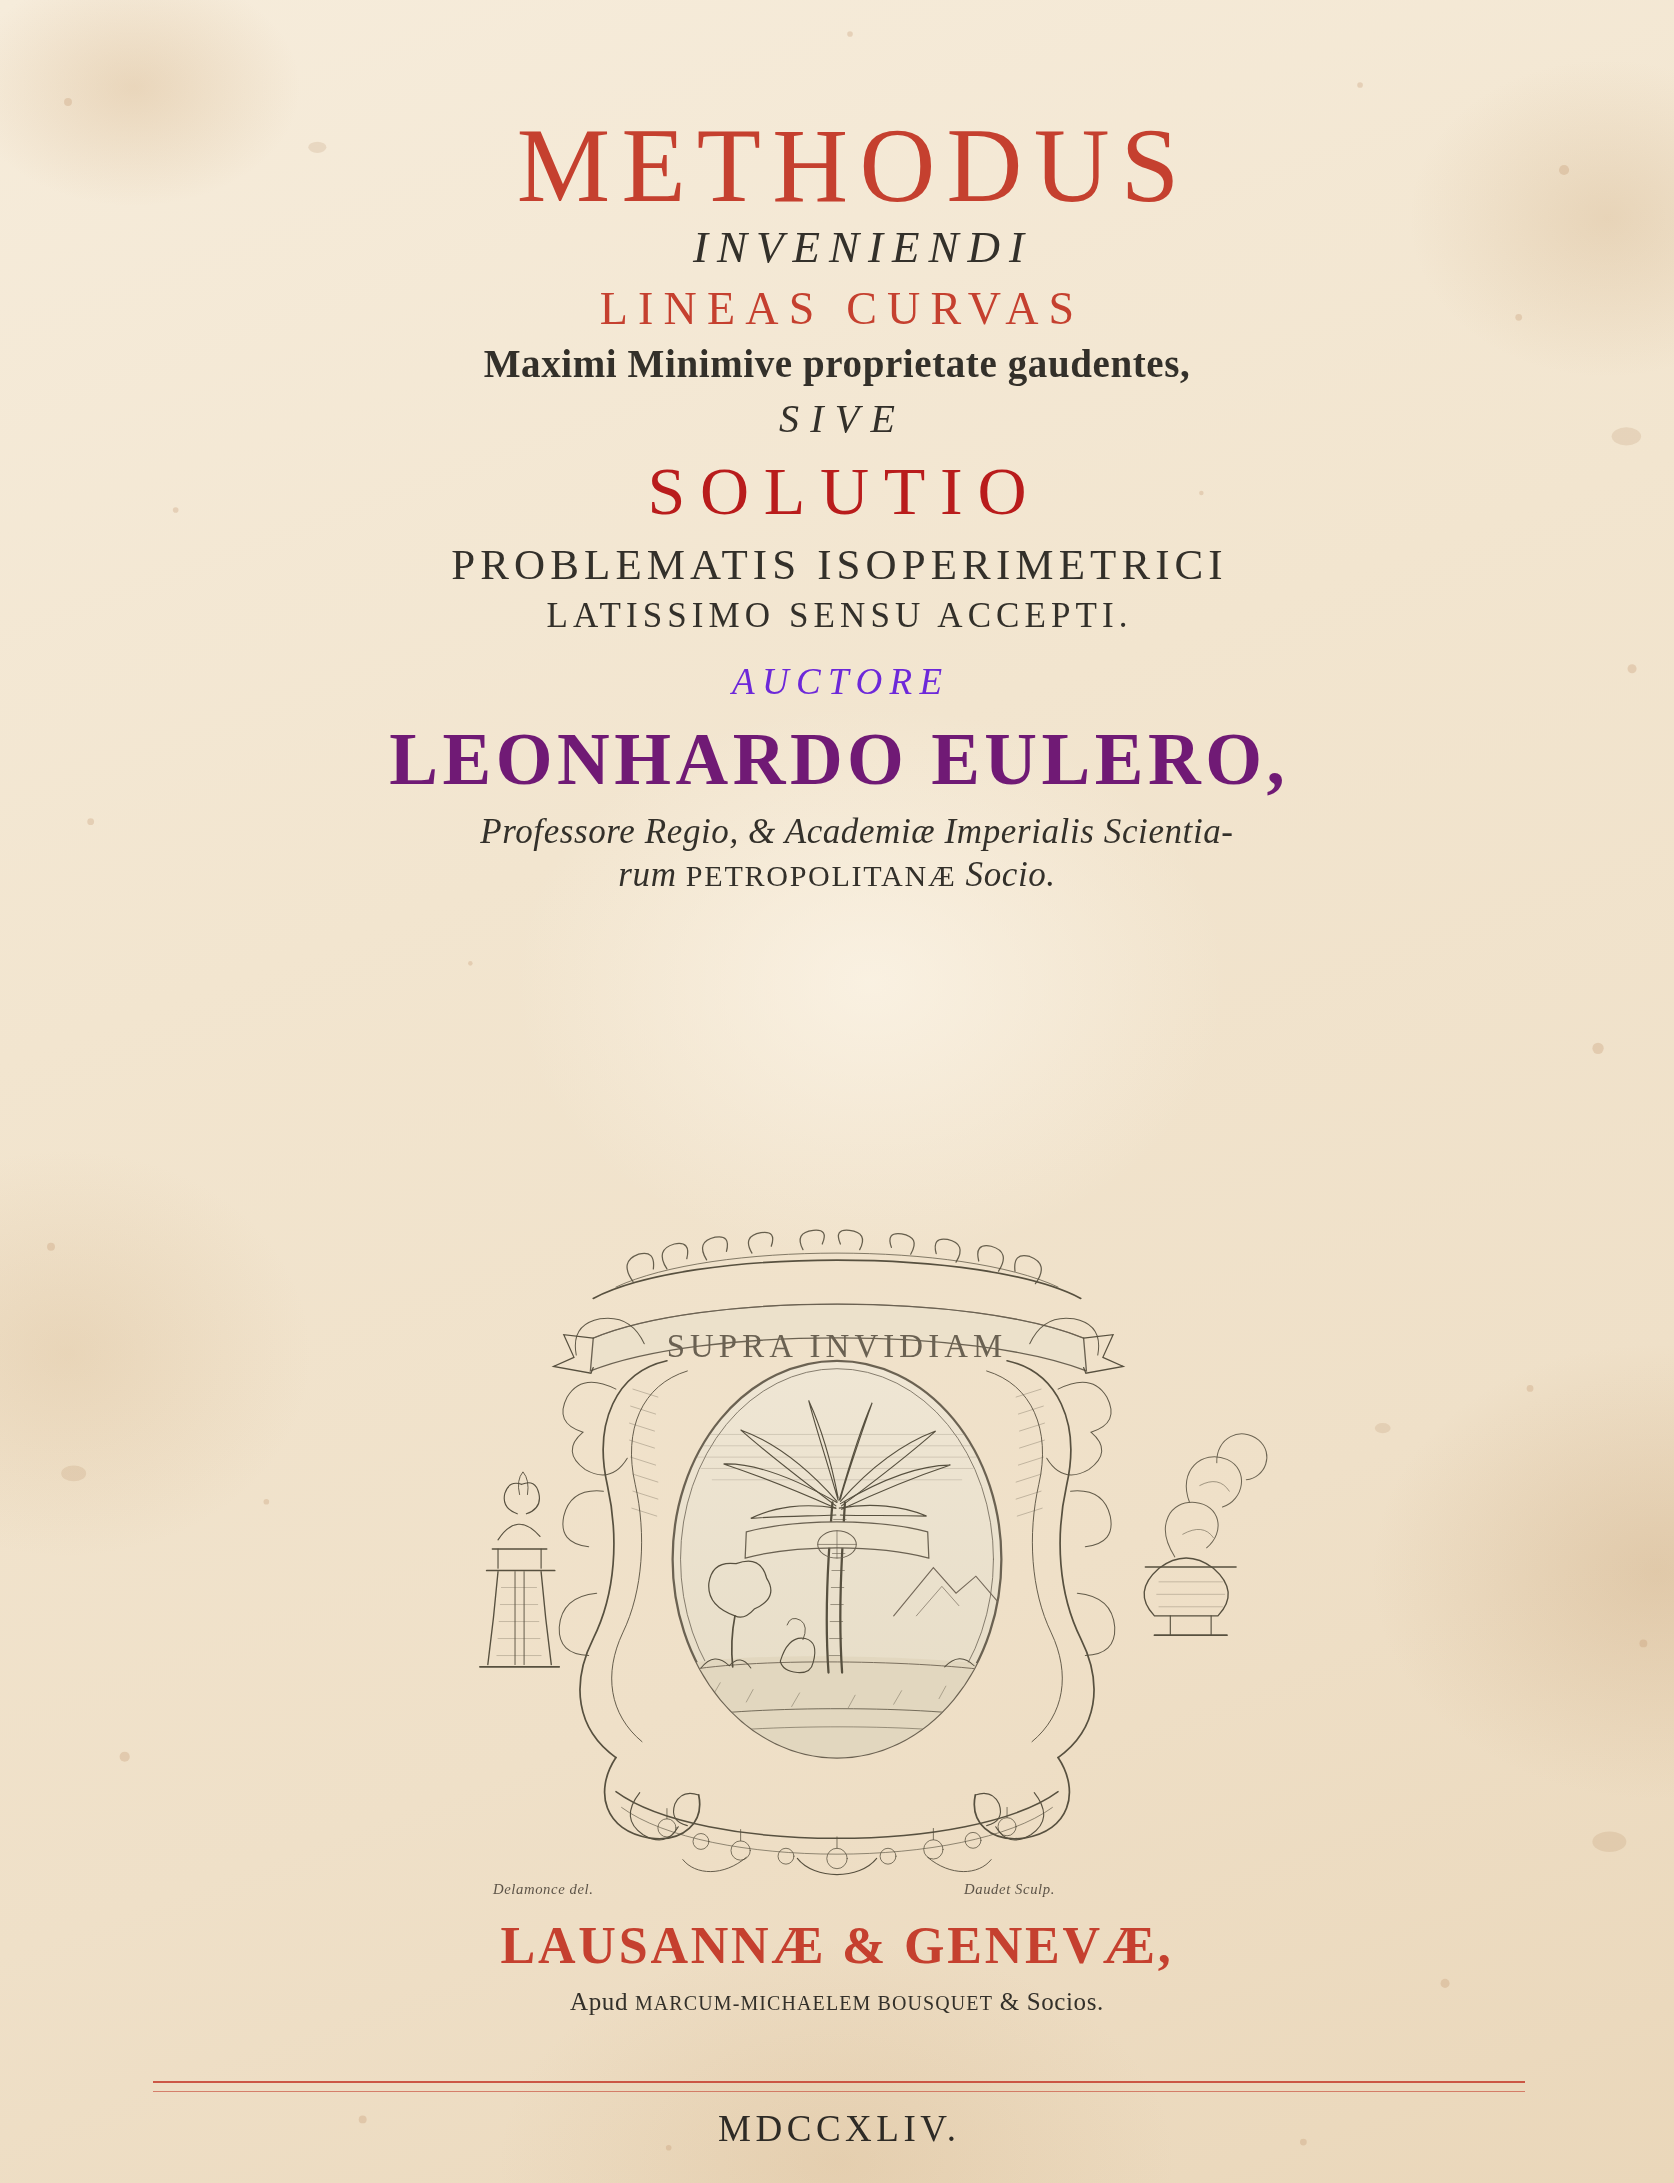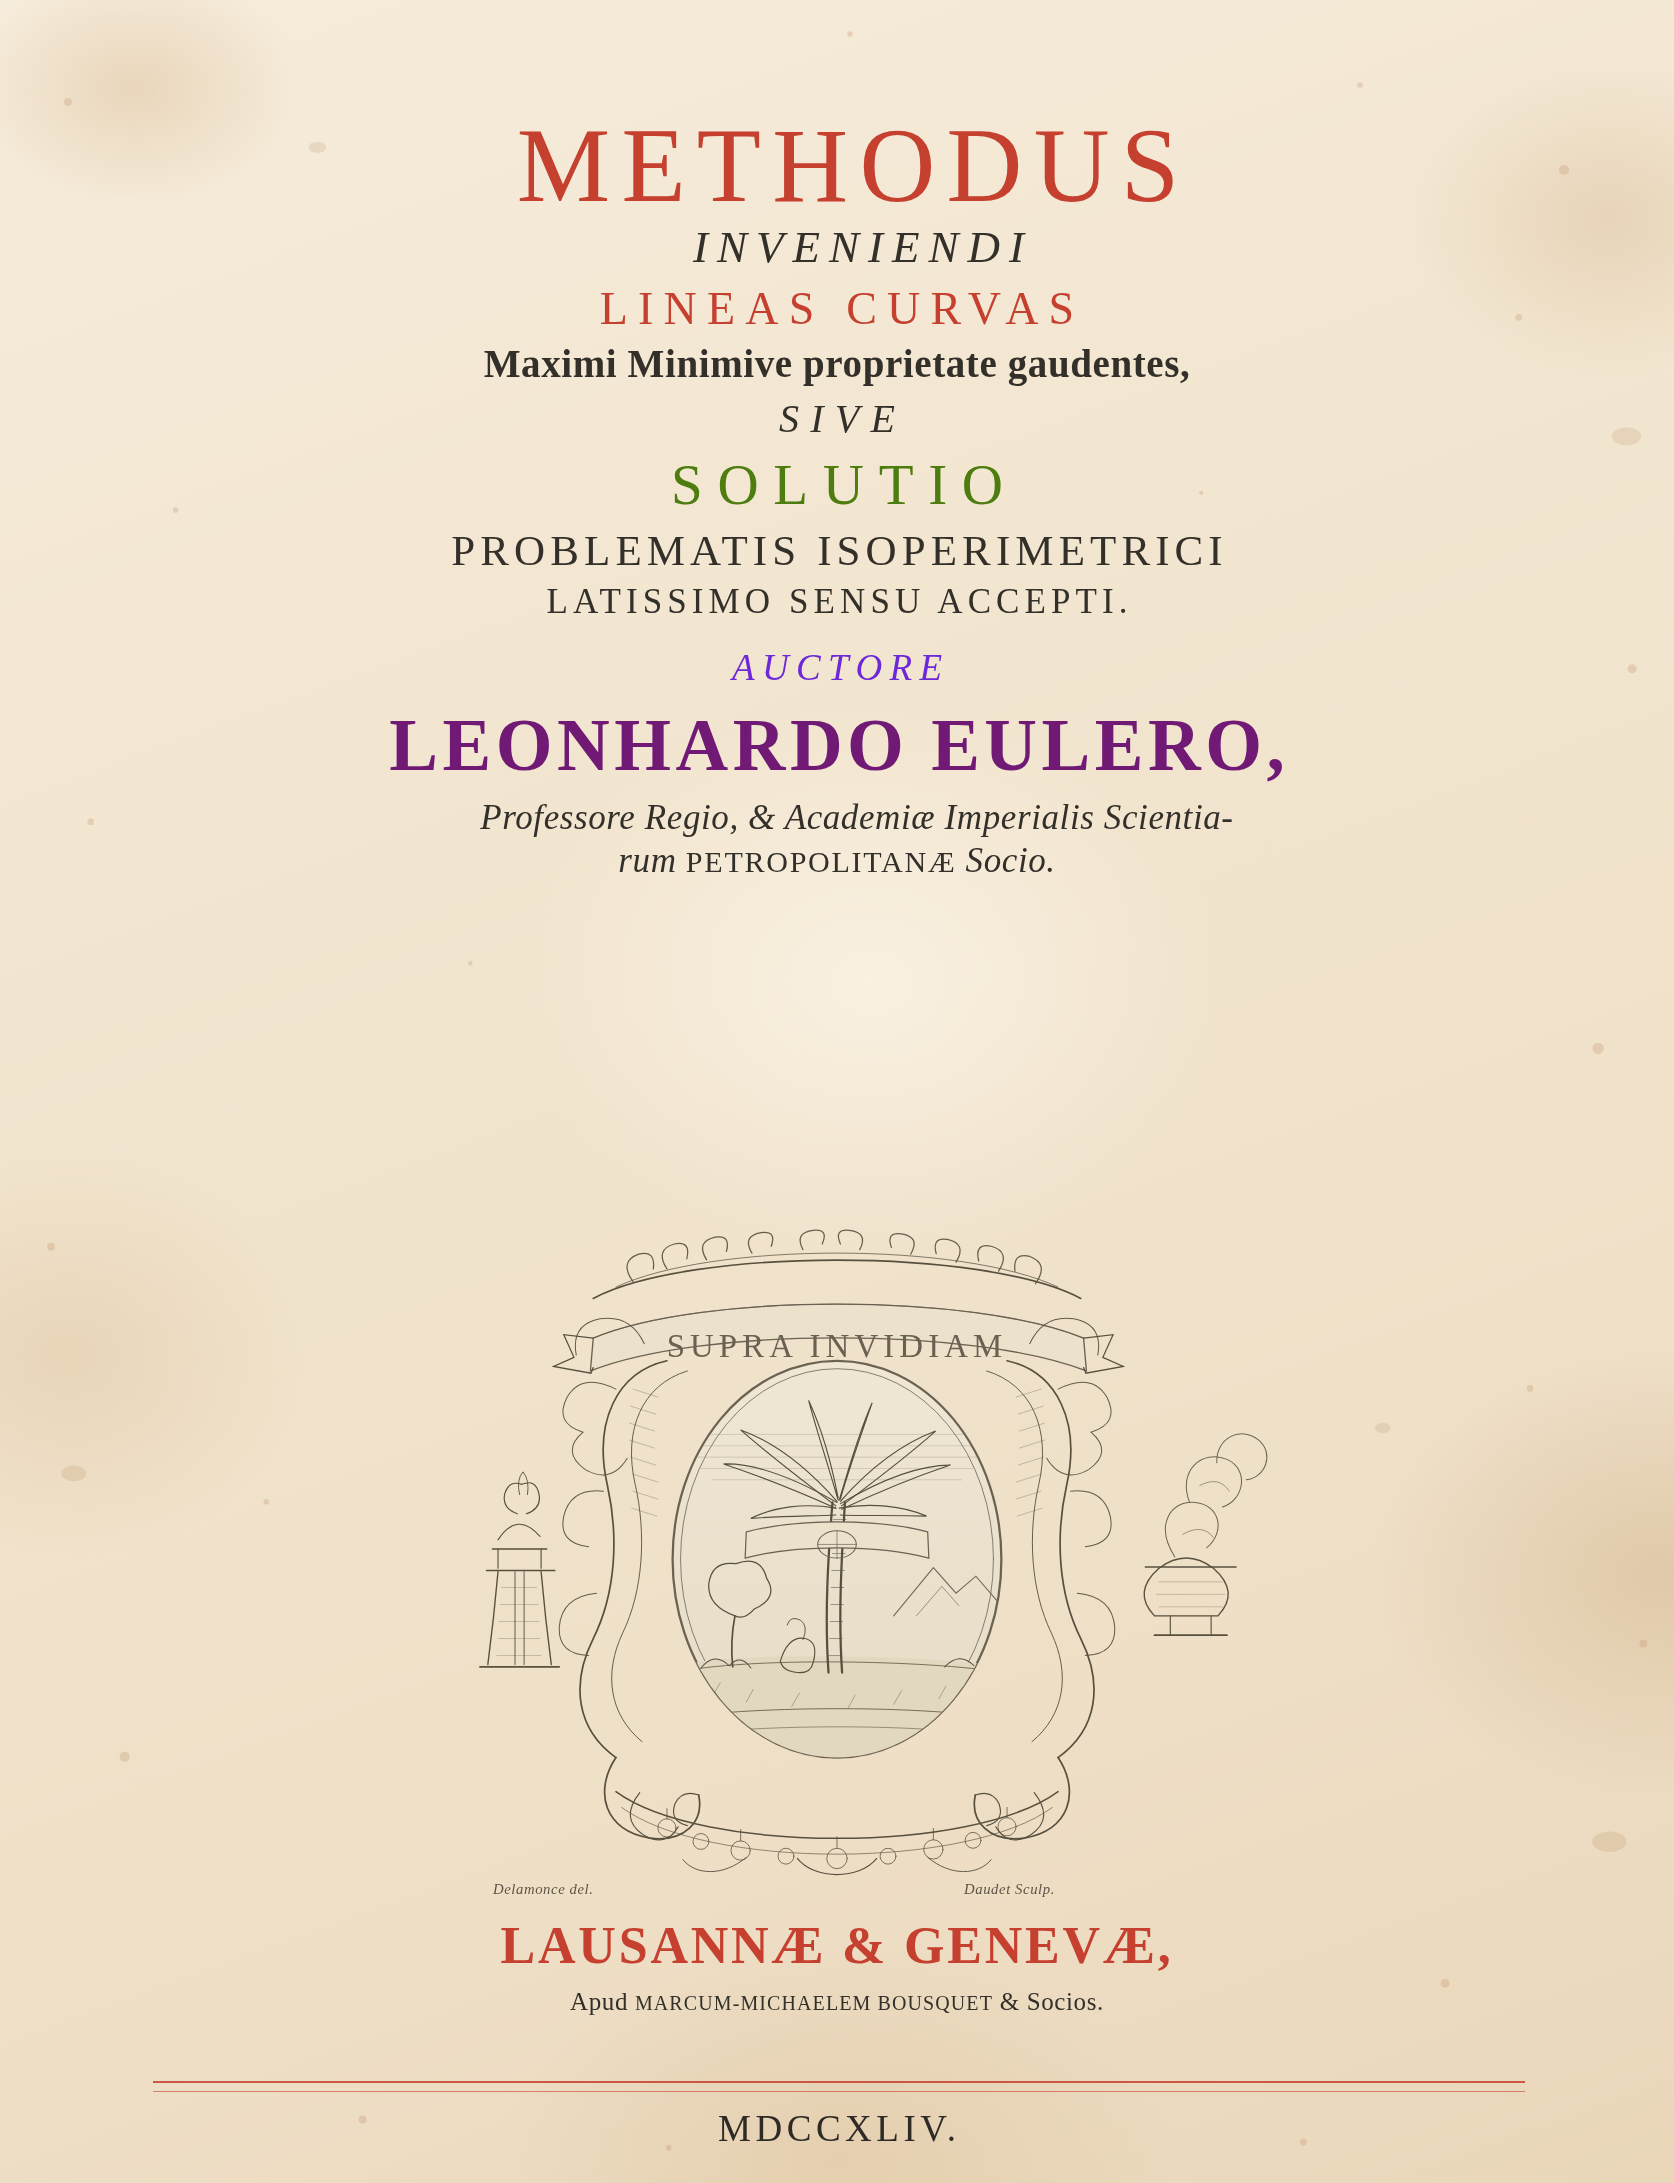--- a/index.html
+++ b/index.html
@@ -85,23 +85,23 @@
   }
   .l-sive {
     font-size: 40px;
     letter-spacing: 11.3px;
     font-style: italic;
     color: #33302a;
     text-indent: 11.3px;
     margin-bottom: 10.2px;
   }
   .l-solutio {
-    font-size: 57px;
+    font-size: 68px;
     letter-spacing: 14.7px;
-    color: #4d7c0f;
+    color: #b91c1c;
     text-indent: 14.7px;
     margin-bottom: 9px;
   }
   .l-problematis {
     font-size: 43px;
     letter-spacing: 5.1px;
     color: #33302a;
     text-indent: 5.1px;
     margin-bottom: 6.8px;
   }

